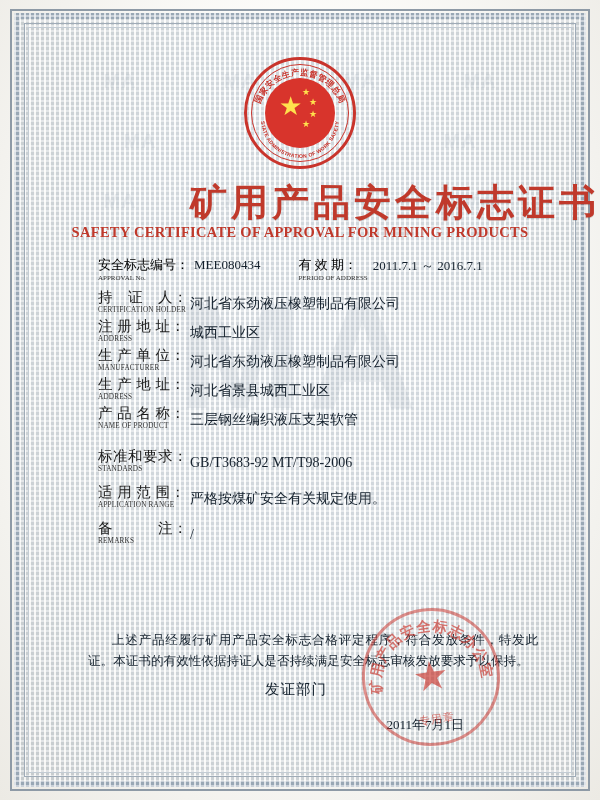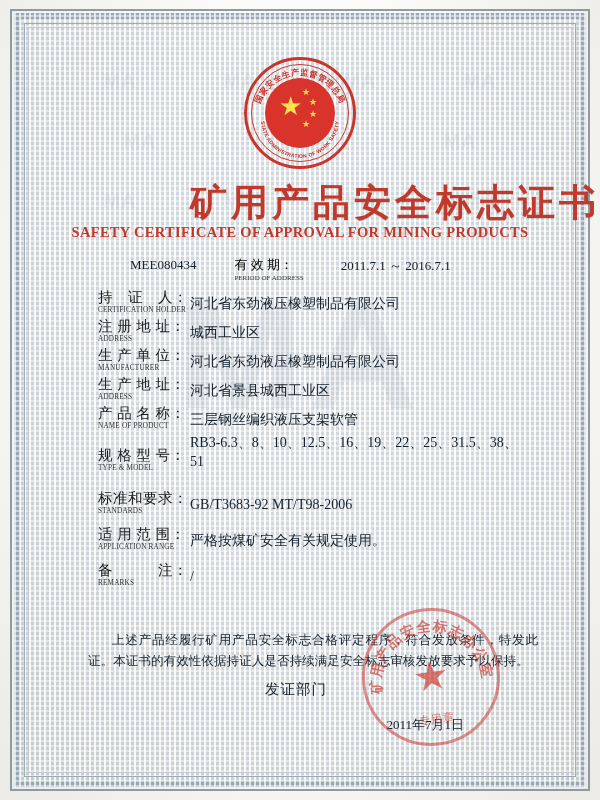--- a/index.html
+++ b/index.html
@@ -209,21 +209,21 @@
   .topline {
     display: flex;
     align-items: flex-start;
     gap: 14px;
     margin-bottom: 6px;
   }
   .topcell { display: flex; align-items: flex-start; }
   .topcell .lbl2 { flex: 0 0 auto; margin-right: 5px; }
   .topcell .lbl2 .cn { font-size: 13px; white-space: nowrap; }
   .topcell .lbl2 .en { font-size: 7px; color: #333; white-space: nowrap; }
-  .topcell .v { font-size: 13px; color: #14202c; padding-top: 1px; white-space: nowrap; padding-left: 32px; }
+  .topcell .v { font-size: 13px; color: #14202c; padding-top: 1px; white-space: nowrap; }
 
   .gap-sm { height: 7px; }
   .gap-md { height: 14px; }
 
   .statement {
     position: absolute;
     left: 88px;
     right: 62px;
     top: 630px;
     font-size: 12.6px;
@@ -345,20 +345,24 @@
     </div>
   </div>
 
   <div class="title-cn">矿用产品安全标志证书</div>
   <div class="title-en">SAFETY CERTIFICATE OF APPROVAL FOR MINING PRODUCTS</div>
 
   <div class="content">
 
     <div class="topline">
       <div class="topcell">
+        <div class="lbl2">
+          <div class="cn">安全标志编号：</div>
+          <div class="en">APPROVAL No.</div>
+        </div>
         <div class="v">MEE080434</div>
       </div>
       <div class="topcell" style="margin-left:24px;">
         <div class="lbl2">
           <div class="cn">有 效 期：</div>
           <div class="en">PERIOD OF ADDRESS</div>
         </div>
         <div class="v">2011.7.1 ～ 2016.7.1</div>
       </div>
     </div>
@@ -396,27 +400,20 @@
     </div>
 
     <div class="row">
       <div class="lbl">
         <div class="cn">产 品 名 称：</div>
         <div class="en">NAME OF PRODUCT</div>
       </div>
       <div class="val cjk">三层钢丝编织液压支架软管</div>
     </div>
 
-    <div class="row">
-      <div class="lbl">
-        <div class="cn">规 格 型 号：</div>
-        <div class="en">TYPE &amp; MODEL</div>
-      </div>
-      <div class="val">RB3-6.3、8、10、12.5、16、19、22、25、31.5、38、51</div>
-    </div>
 
     <div class="gap-md"></div>
 
     <div class="row">
       <div class="lbl">
         <div class="cn">标准和要求：</div>
         <div class="en">STANDARDS</div>
       </div>
       <div class="val">GB/T3683-92 MT/T98-2006</div>
     </div>

